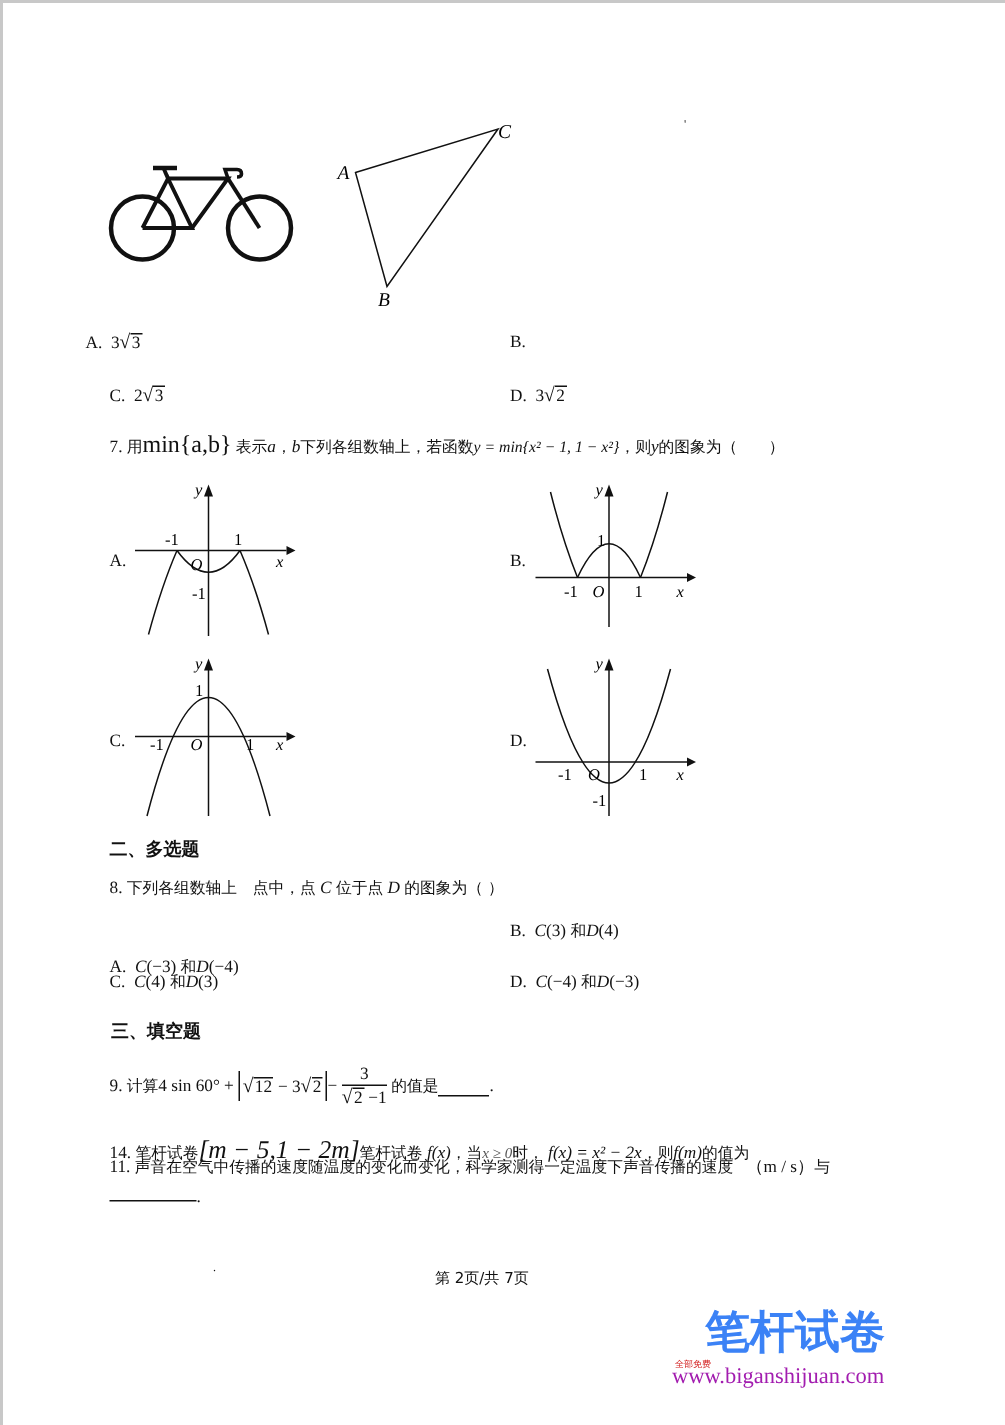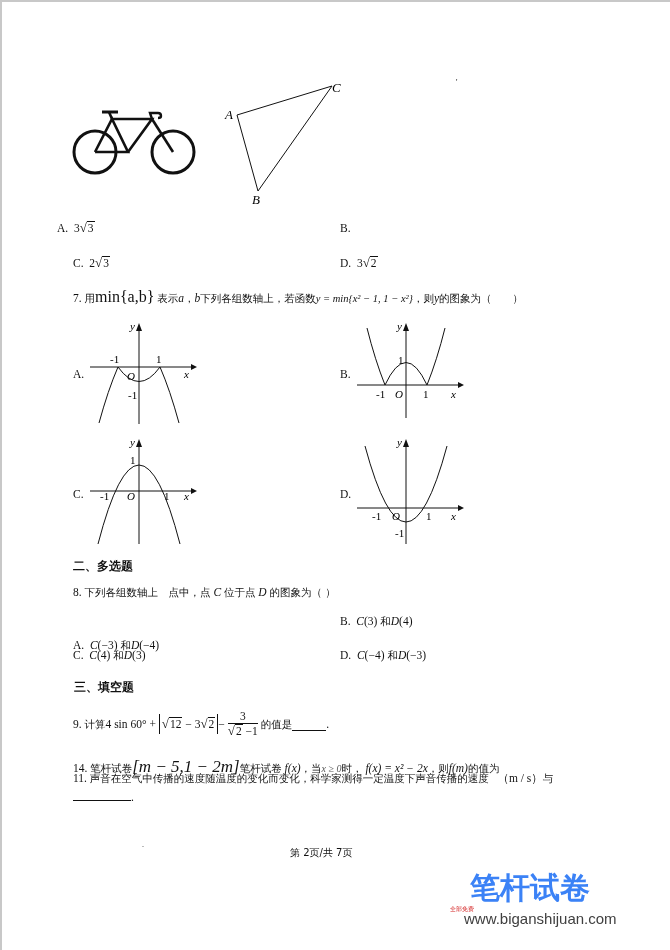--- a/index.html
+++ b/index.html
@@ -12,21 +12,21 @@
   .cjk{font-family:"DejaVu Sans",sans-serif;font-size:10.5px;}
   .it{font-style:italic;}
   .sec{font-family:"DejaVu Sans",sans-serif;font-weight:bold;font-size:12px;}
   .sqrt{display:inline-block;border-top:1px solid #111;padding:0 1px;line-height:12px;margin-left:0;}
   .blank{display:inline-block;border-bottom:1px solid #111;}
   .frac{display:inline-block;vertical-align:middle;text-align:center;margin:0 3px;}
   .frac .num{display:block;border-bottom:1px solid #111;padding:0 2px;line-height:13px;}
   .frac .den{display:block;line-height:14px;}
   .absbar{display:inline-block;border-left:1px solid #111;border-right:1px solid #111;padding:0 2px;height:20px;line-height:20px;vertical-align:middle;}
   .logo-big{font-family:Liberation Mono, monospace;font-size:30px;font-weight:bold;letter-spacing:0px;color:#3b82f6;text-align:right;}
-  .logo-url{font-family:Liberation Sans, sans-serif;font-size:15px;color:#404040;margin-left:16px;}
+  .logo-url{font-family:Liberation Serif, serif;font-size:15px;color:#a21caf;}
   .logo-free{font-family:"DejaVu Sans",sans-serif;font-size:6px;color:#d32020;}
   svg text{font-family:"Liberation Serif","DejaVu Serif",serif;}
 </style>
 </head>
 <body>
 
 <div class="page-edge-top"></div>
 <div class="page-edge-left"></div>
 
 <svg class="abs" style="left:72px;top:105px" width="132" height="70" viewBox="0 0 132 70">

